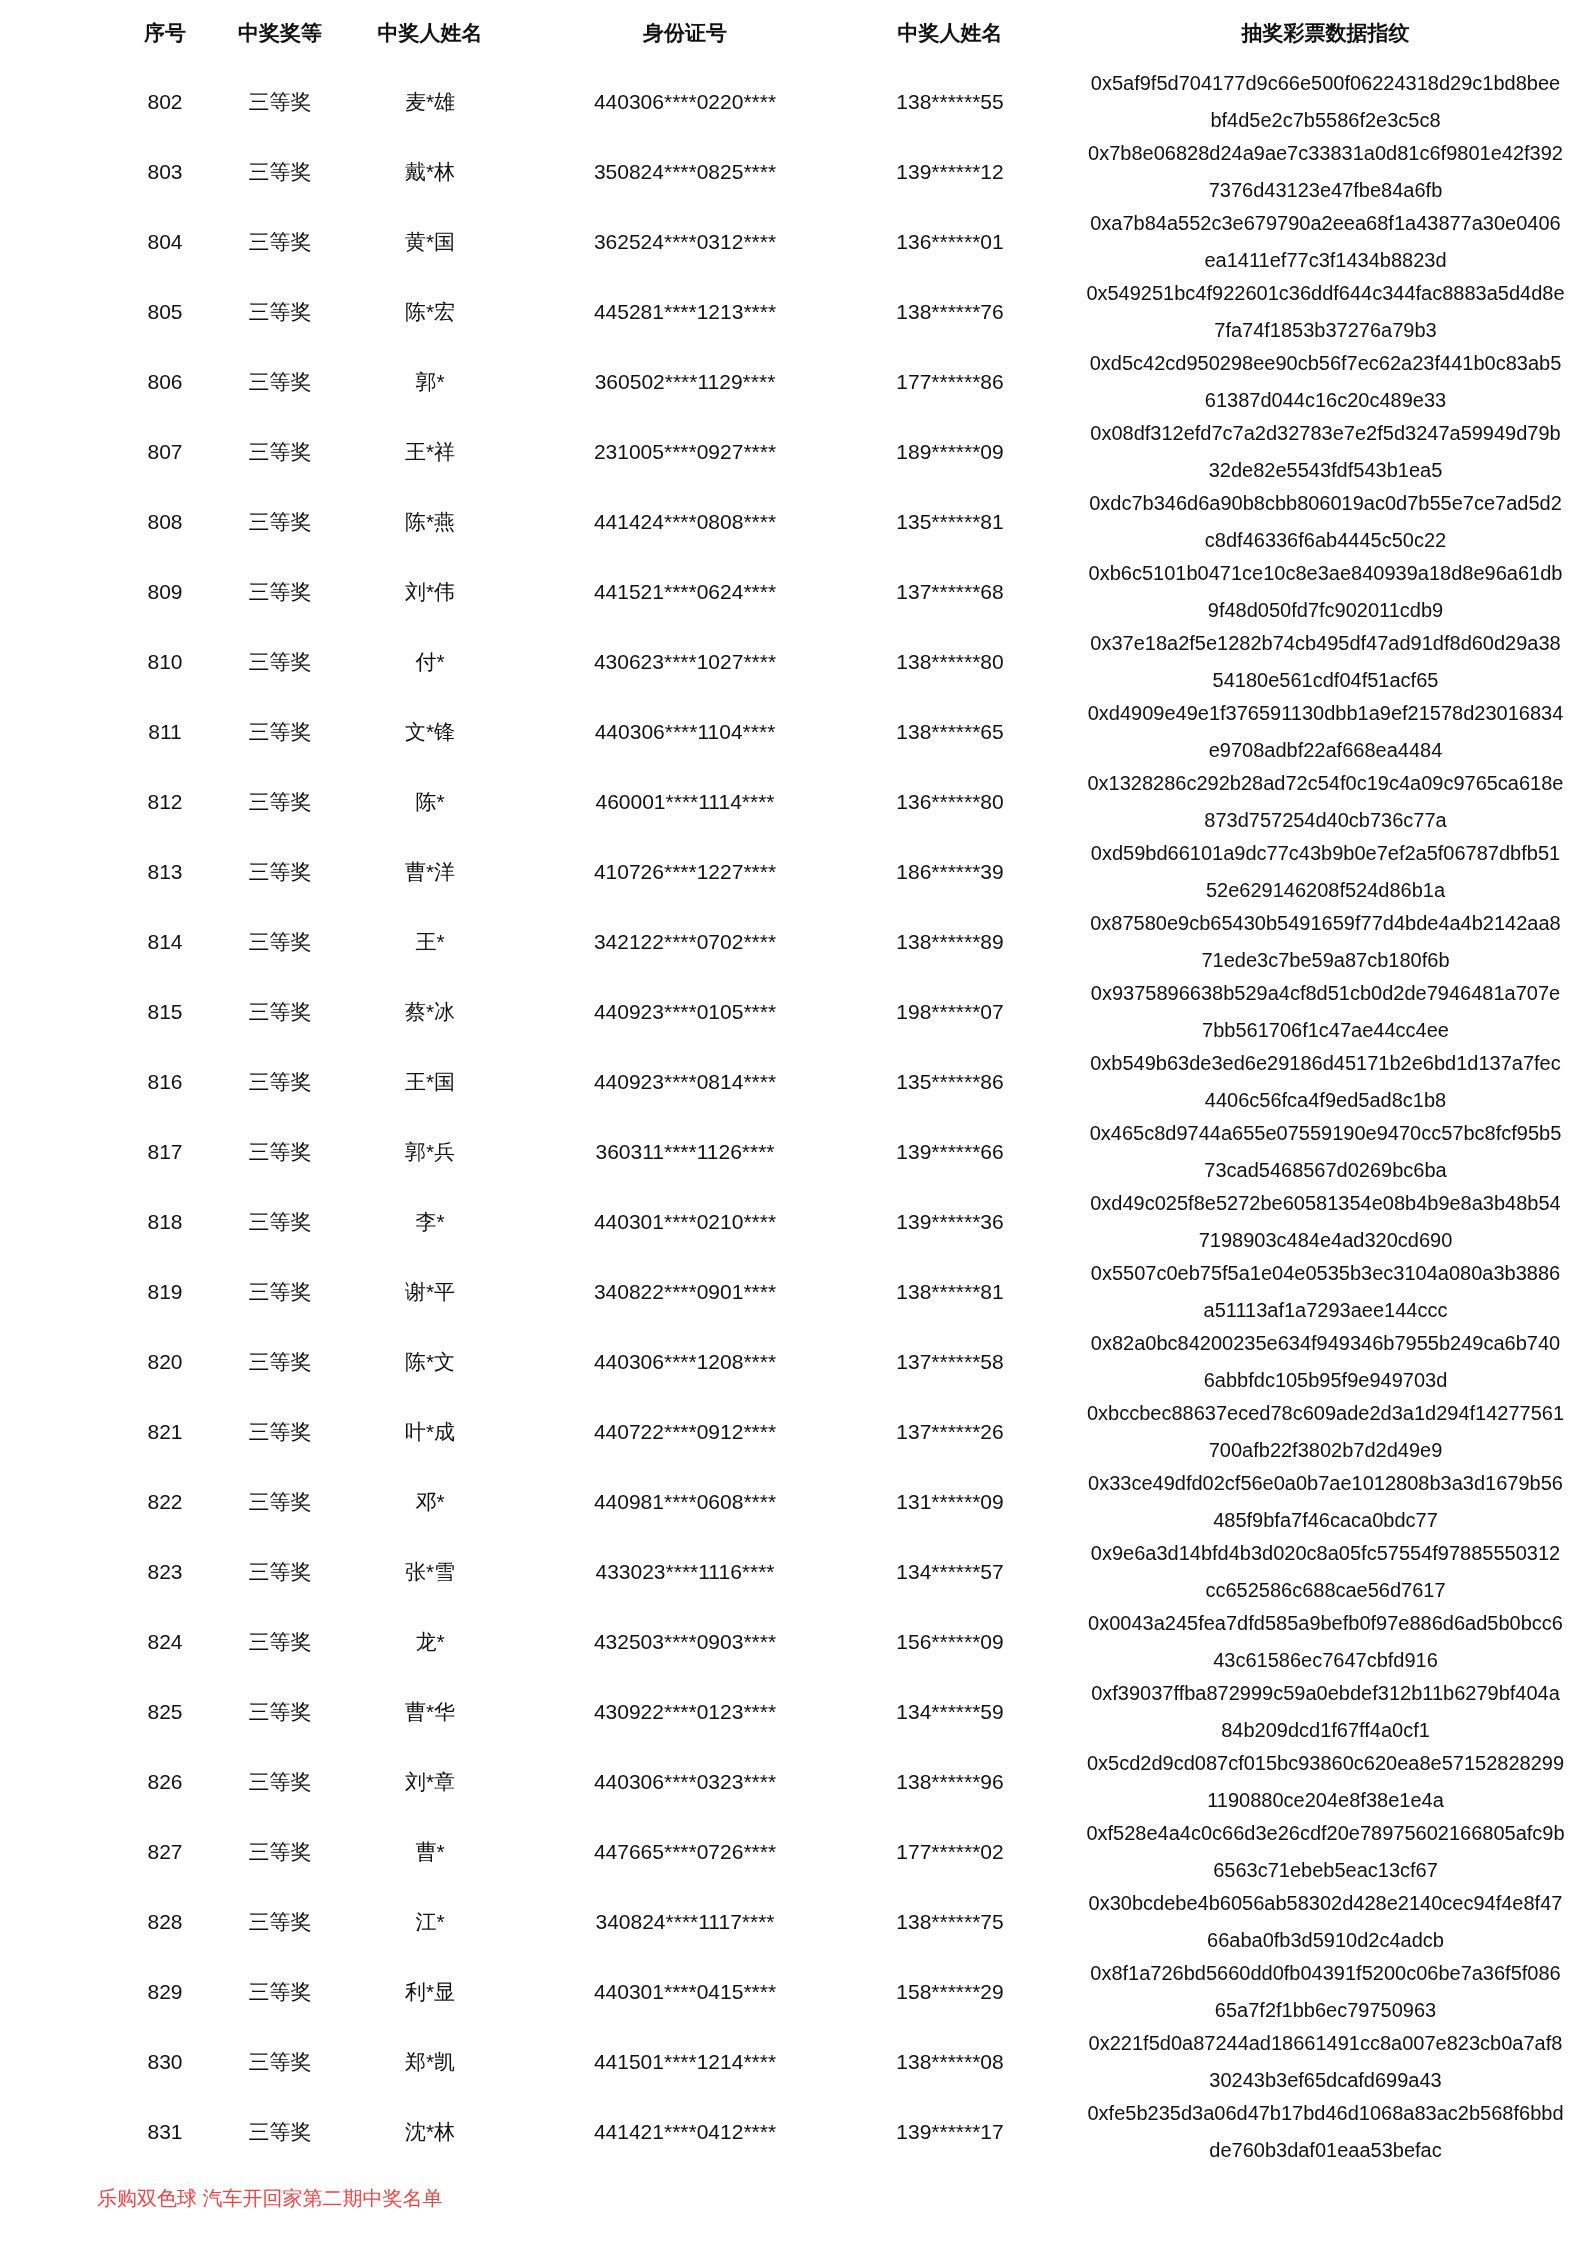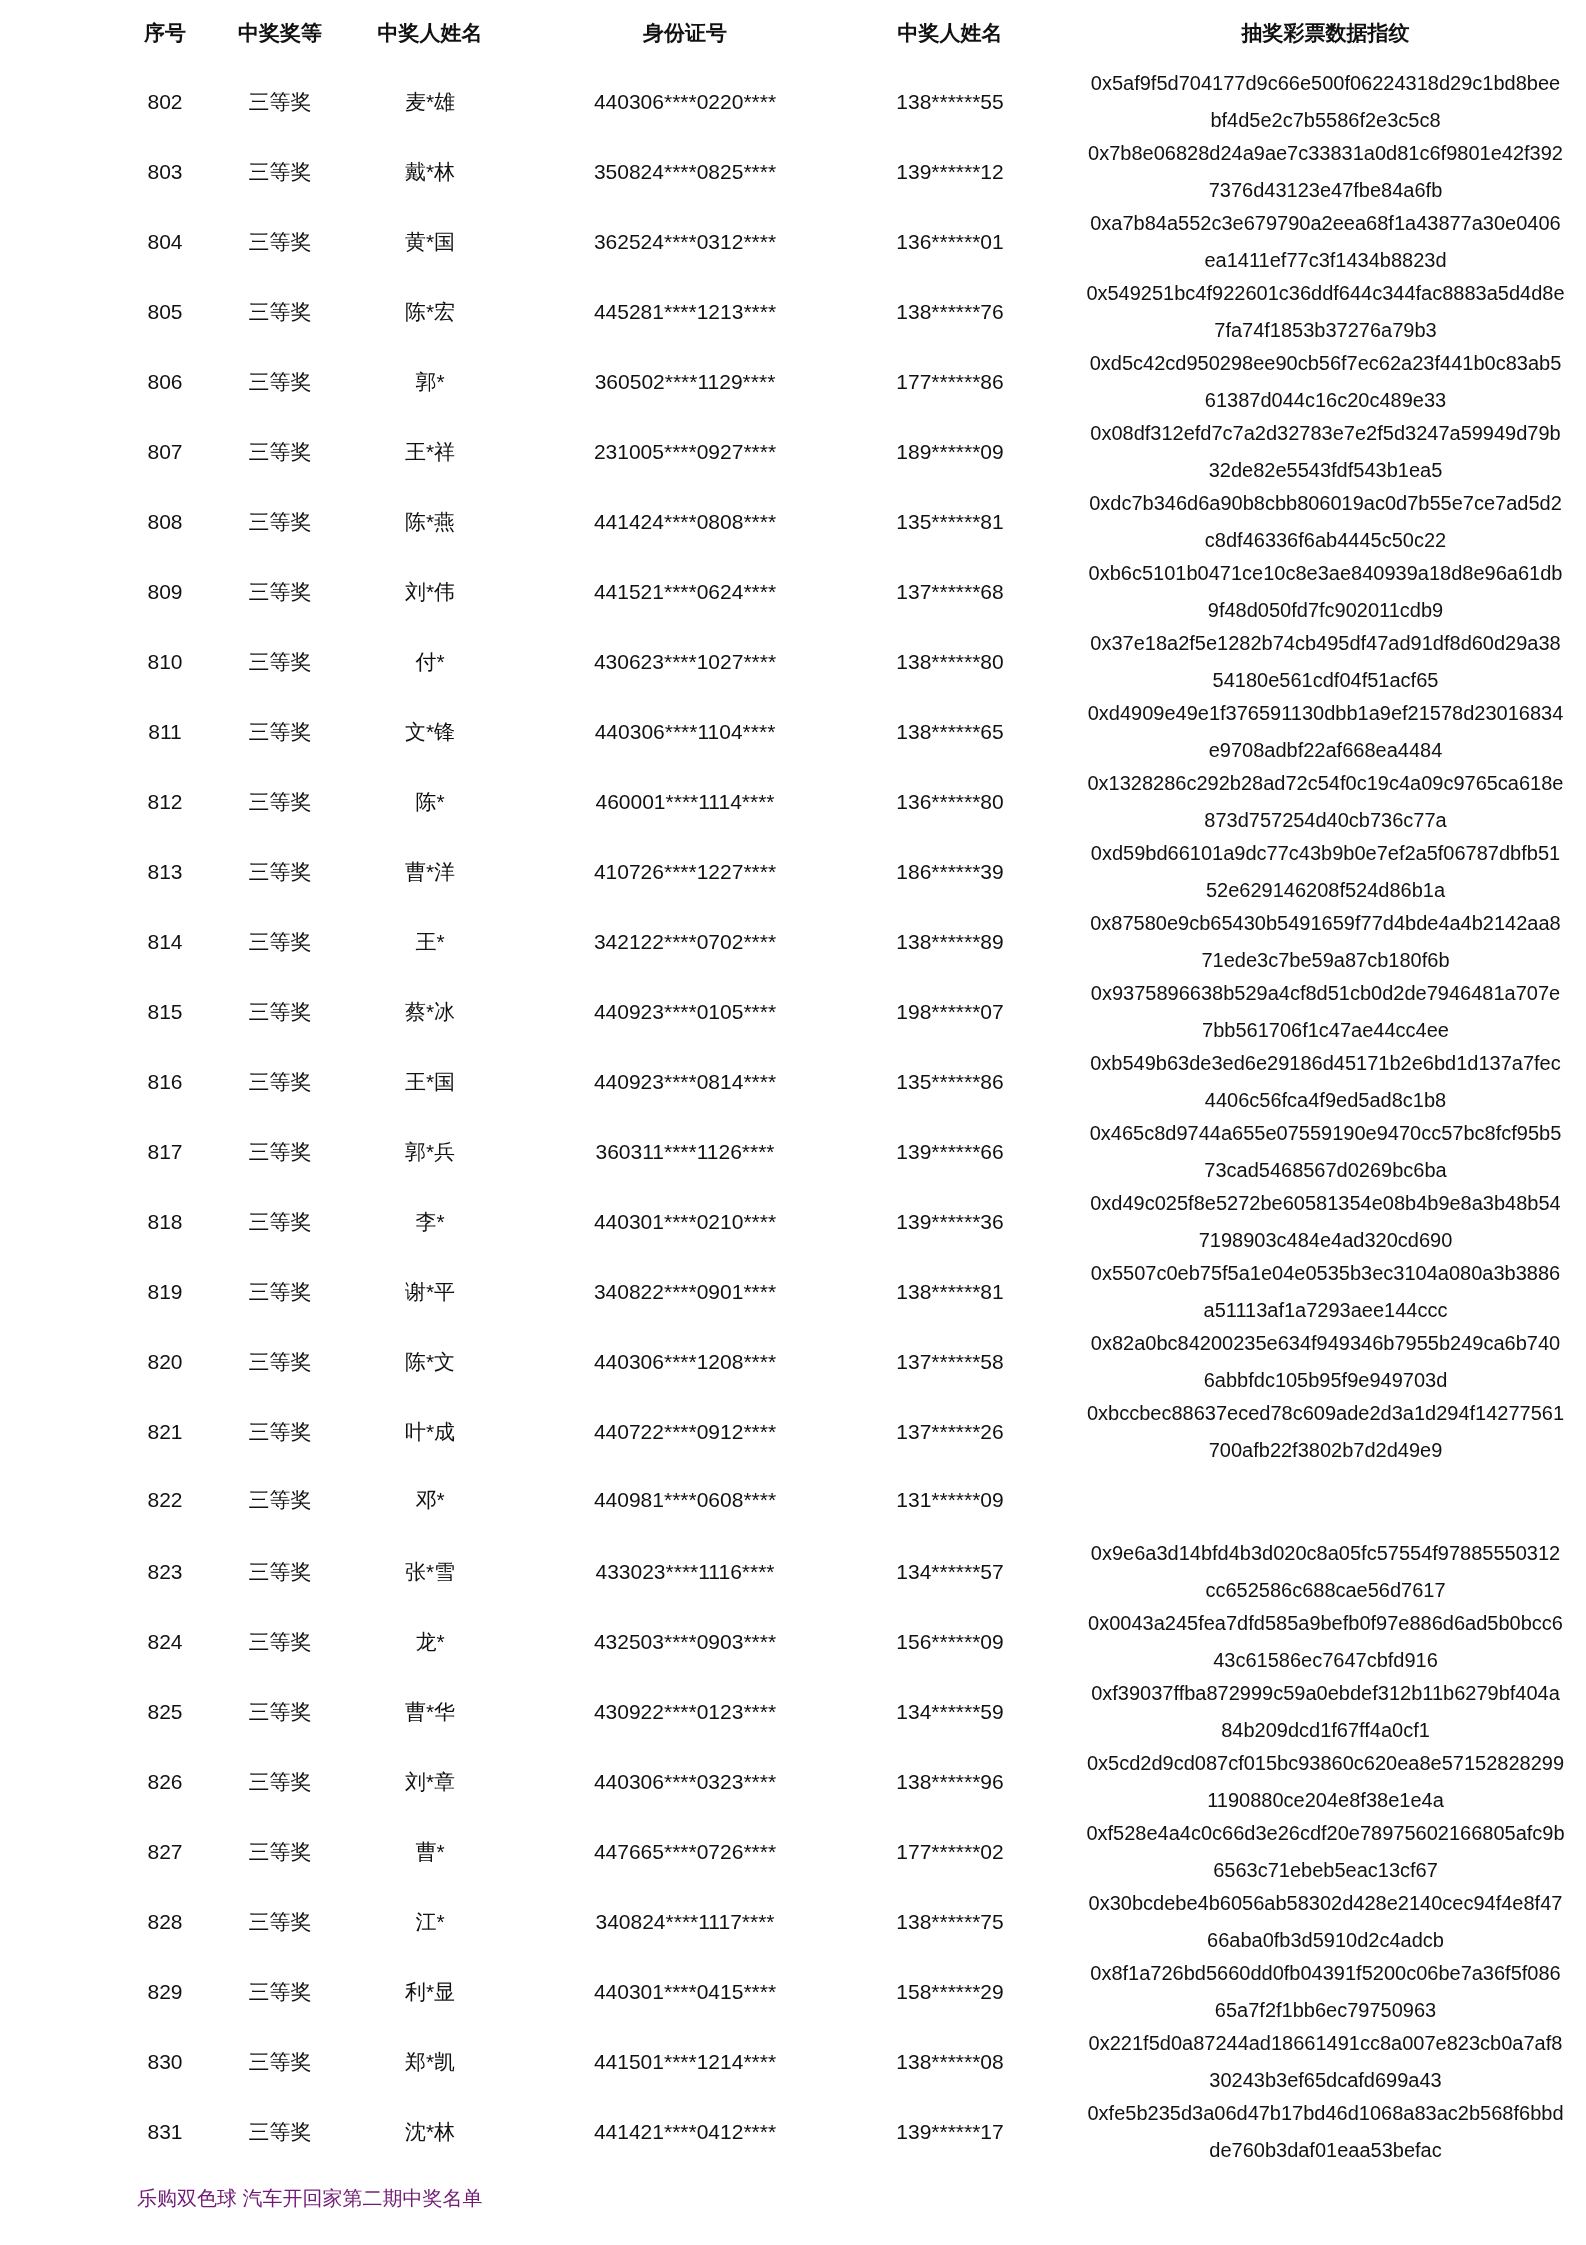--- a/index.html
+++ b/index.html
@@ -42,23 +42,22 @@
     word-break: break-all;
     text-align: center;
     white-space: normal;
   }
   .footer {
     position: absolute;
     left: 97px;
     top: 2186px;
     font-size: 20px;
     line-height: 24px;
-    color: #701a75;
+    color: #ef4444;
     white-space: nowrap;
-    margin-left: 40px;
   }
 </style>
 </head>
 <body>
 
 <div class="page">
 
   <div class="tbl">
 
     <div class="row head">
@@ -290,20 +289,23 @@
       <div class="fp">0xbccbec88637eced78c609ade2d3a1d294f14277561700afb22f3802b7d2d49e9</div>
     </div>
   </div>
 
   <div class="row">
     <div class="c c1">822</div>
     <div class="c c2">三等奖</div>
     <div class="c c3">邓*</div>
     <div class="c c4">440981****0608****</div>
     <div class="c c5">131******09</div>
+    <div class="c c6">
+      <div class="fp">0x33ce49dfd02cf56e0a0b7ae1012808b3a3d1679b56485f9bfa7f46caca0bdc77</div>
+    </div>
   </div>
 
   <div class="row">
     <div class="c c1">823</div>
     <div class="c c2">三等奖</div>
     <div class="c c3">张*雪</div>
     <div class="c c4">433023****1116****</div>
     <div class="c c5">134******57</div>
     <div class="c c6">
       <div class="fp">0x9e6a3d14bfd4b3d020c8a05fc57554f97885550312cc652586c688cae56d7617</div>

